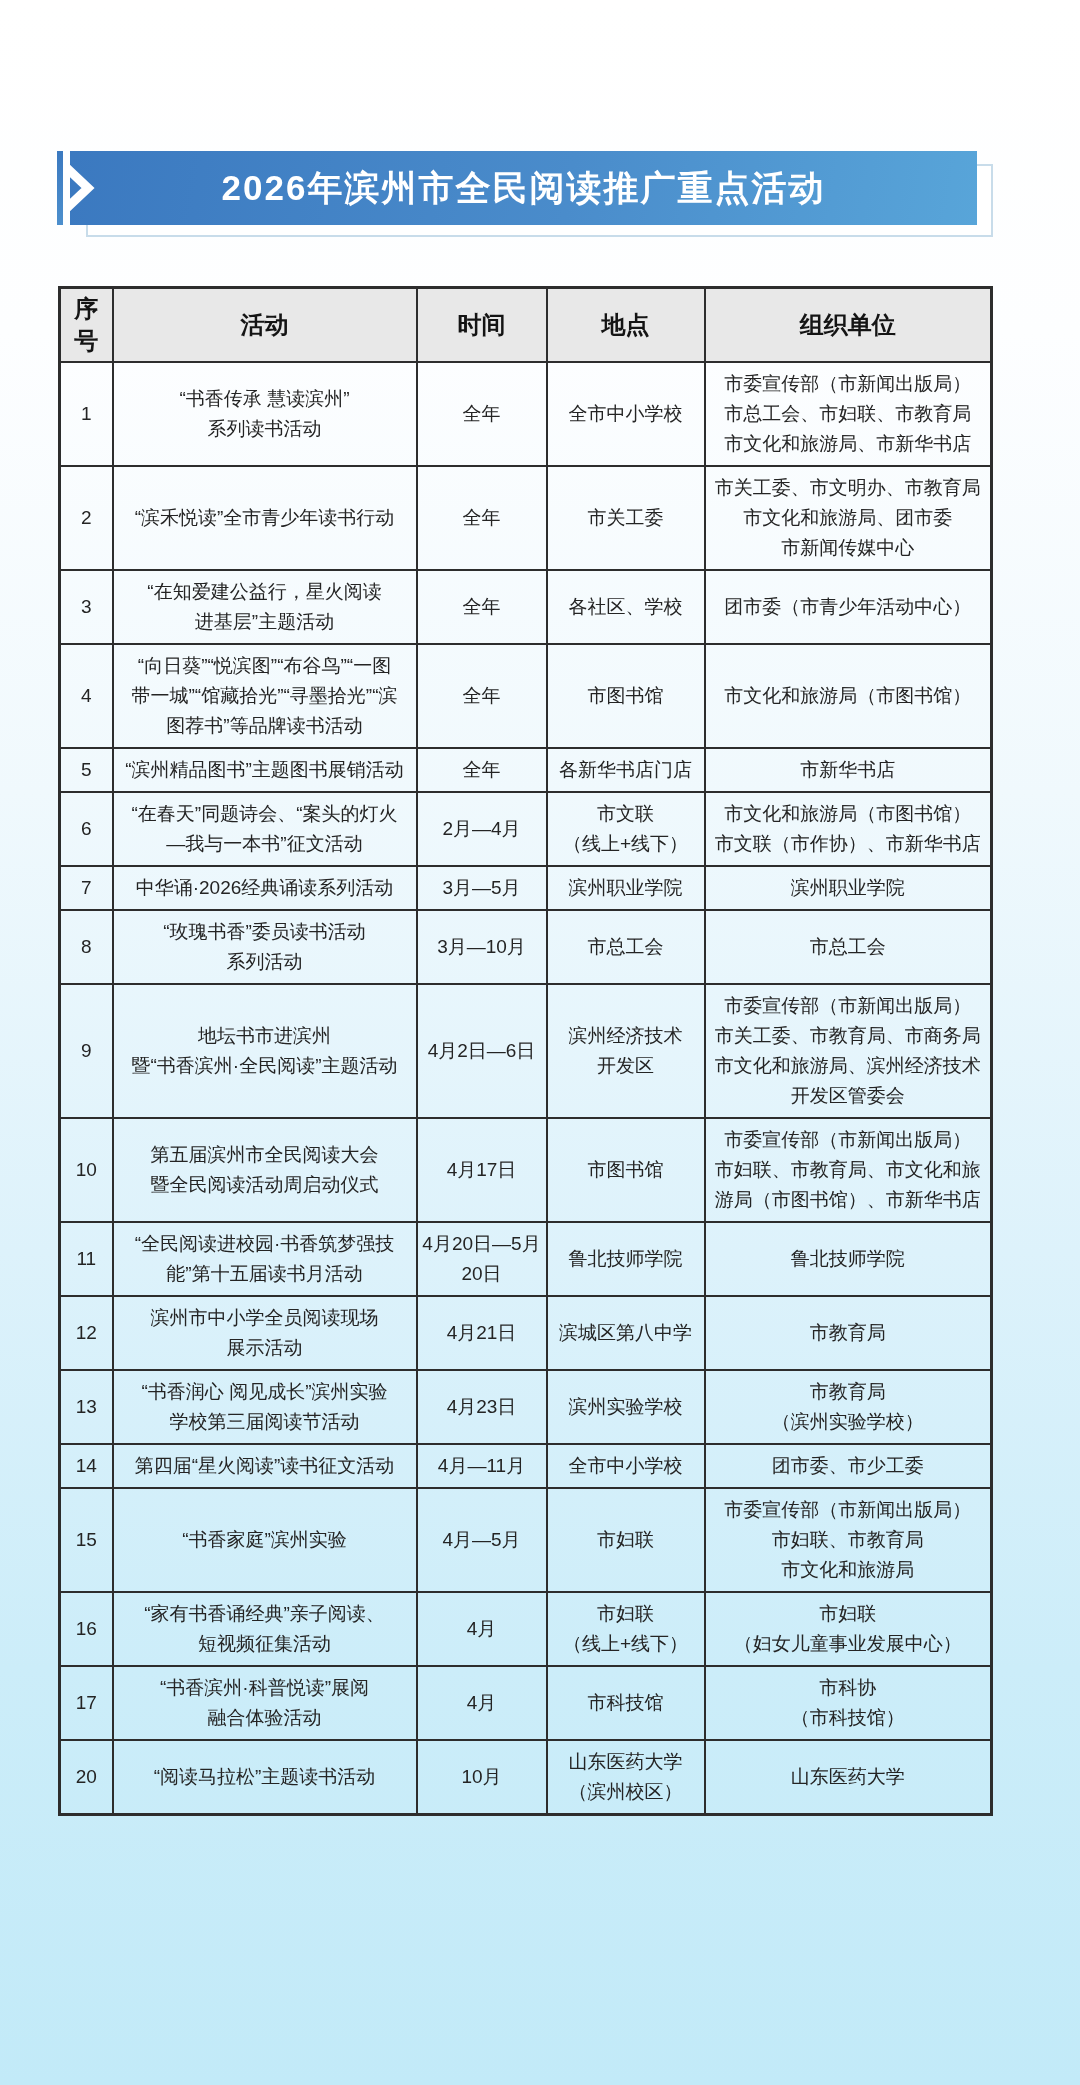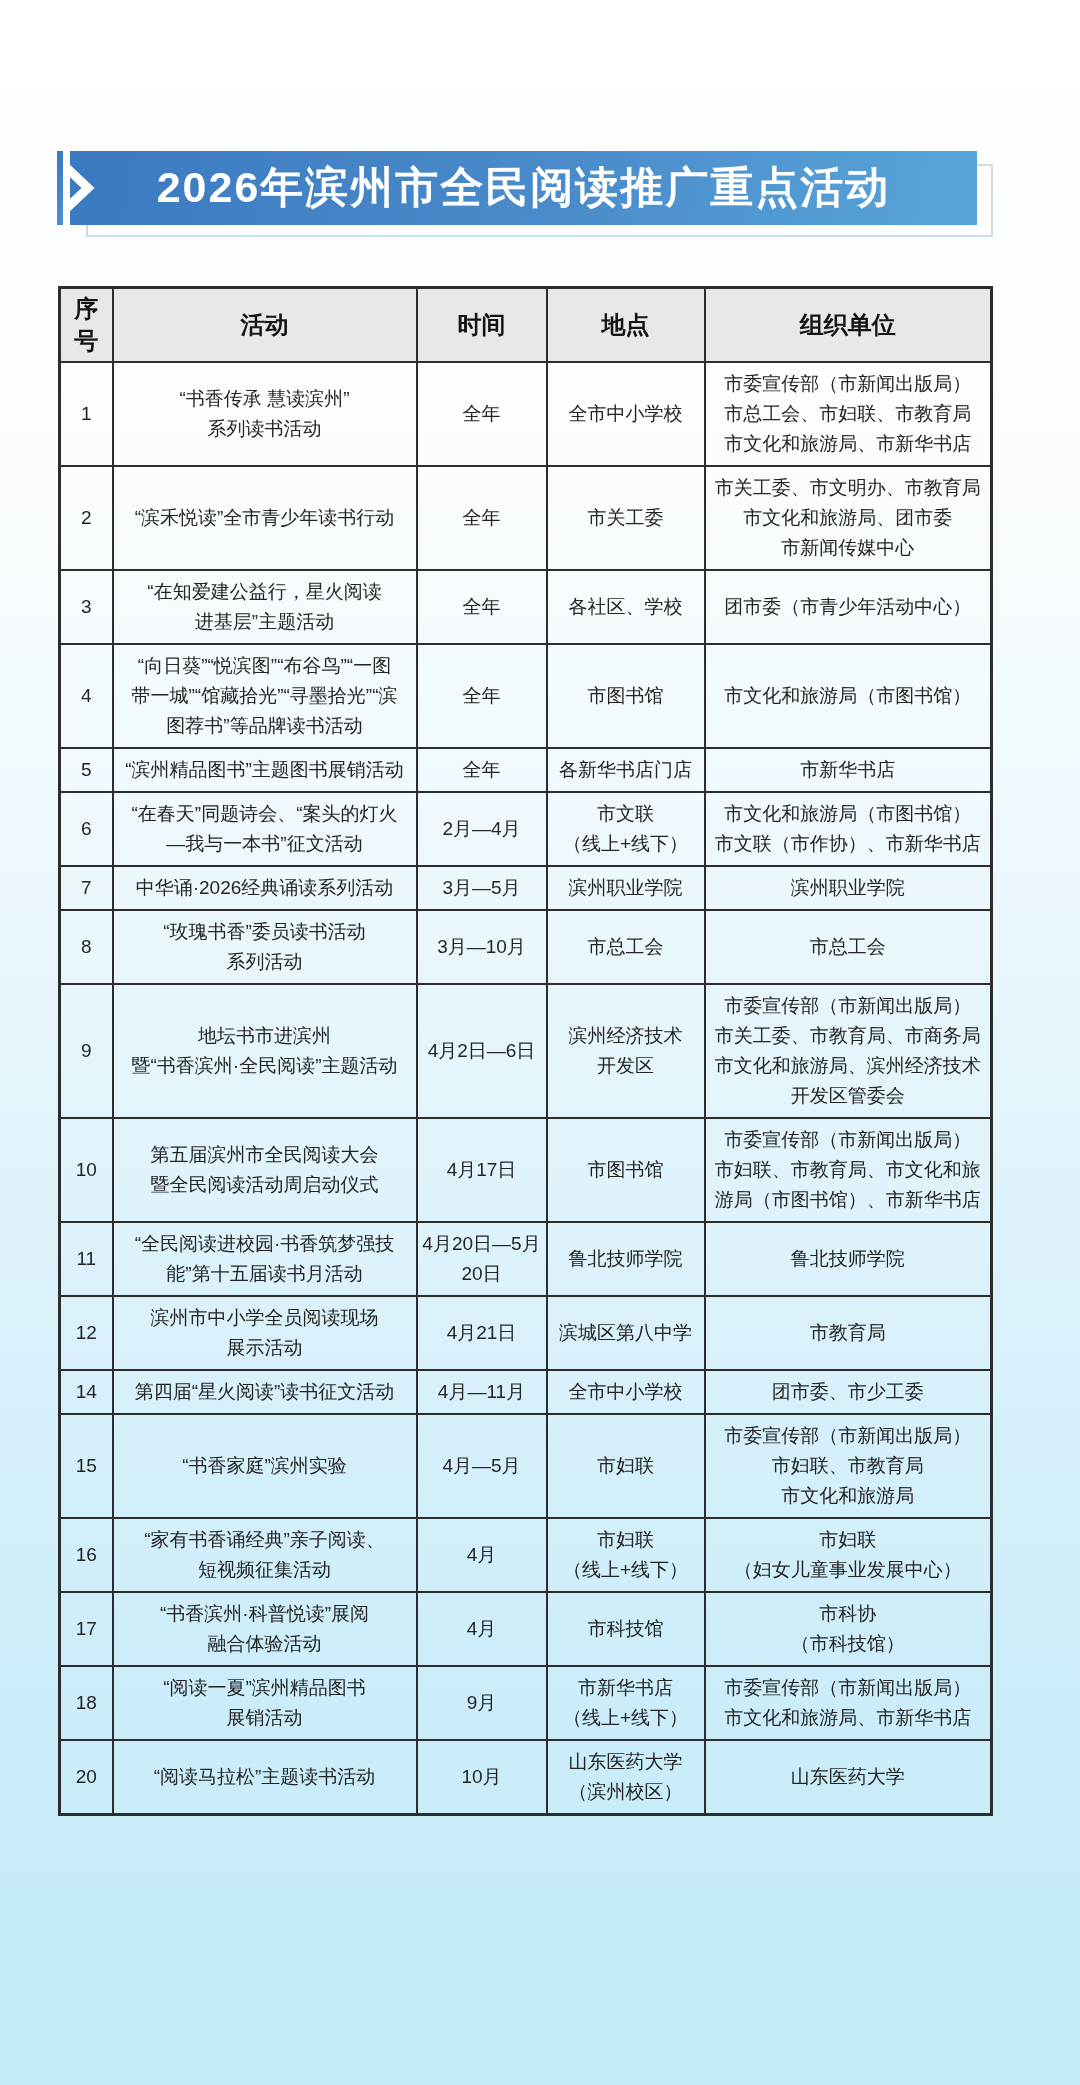--- a/index.html
+++ b/index.html
@@ -24,21 +24,21 @@
   .banner{
     position:absolute;left:0;top:0;right:0;bottom:0;
     background:linear-gradient(100deg,#3b79c0 0%,#4a8ccb 55%,#58a5d9 100%);
     display:flex;align-items:center;justify-content:center;
   }
   .banner .chevron{
     position:absolute;left:-8px;top:50%;transform:translateY(-50%);
     width:34px;height:46px;
   }
   .page-title{
-    font-size:43px;font-weight:bold;color:#ffffff;
+    font-size:35px;font-weight:bold;color:#ffffff;
     letter-spacing:2px;white-space:nowrap;text-align:center;
   }
   
   table.activities{
     position:absolute;left:58px;top:286px;width:932px;
     border-collapse:collapse;table-layout:fixed;
     border:3px solid #2d2d2d;
     background:transparent;
   }
   col.c-no{width:53px;}
@@ -198,20 +198,29 @@
     </tr>
         <tr>
       <td>12</td>
       <td>滨州市中小学全员阅读现场
 展示活动</td>
       <td>4月21日</td>
       <td>滨城区第八中学</td>
       <td>市教育局</td>
     </tr>
         <tr>
+      <td>13</td>
+      <td>“书香润心 阅见成长”滨州实验
+学校第三届阅读节活动</td>
+      <td>4月23日</td>
+      <td>滨州实验学校</td>
+      <td>市教育局
+（滨州实验学校）</td>
+    </tr>
+        <tr>
       <td>14</td>
       <td>第四届“星火阅读”读书征文活动</td>
       <td>4月—11月</td>
       <td>全市中小学校</td>
       <td>团市委、市少工委</td>
     </tr>
         <tr>
       <td>15</td>
       <td>“书香家庭”滨州实验</td>
       <td>4月—5月</td>
@@ -233,30 +242,20 @@
         <tr>
       <td>17</td>
       <td>“书香滨州·科普悦读”展阅
 融合体验活动</td>
       <td>4月</td>
       <td>市科技馆</td>
       <td>市科协
 （市科技馆）</td>
     </tr>
         <tr>
-      <td>18</td>
-      <td>“阅读一夏”滨州精品图书
-展销活动</td>
-      <td>9月</td>
-      <td>市新华书店
-（线上+线下）</td>
-      <td>市委宣传部（市新闻出版局）
-市文化和旅游局、市新华书店</td>
-    </tr>
-        <tr>
       <td>20</td>
       <td>“阅读马拉松”主题读书活动</td>
       <td>10月</td>
       <td>山东医药大学
 （滨州校区）</td>
       <td>山东医药大学</td>
     </tr>
       </tbody>
   </table>
 

